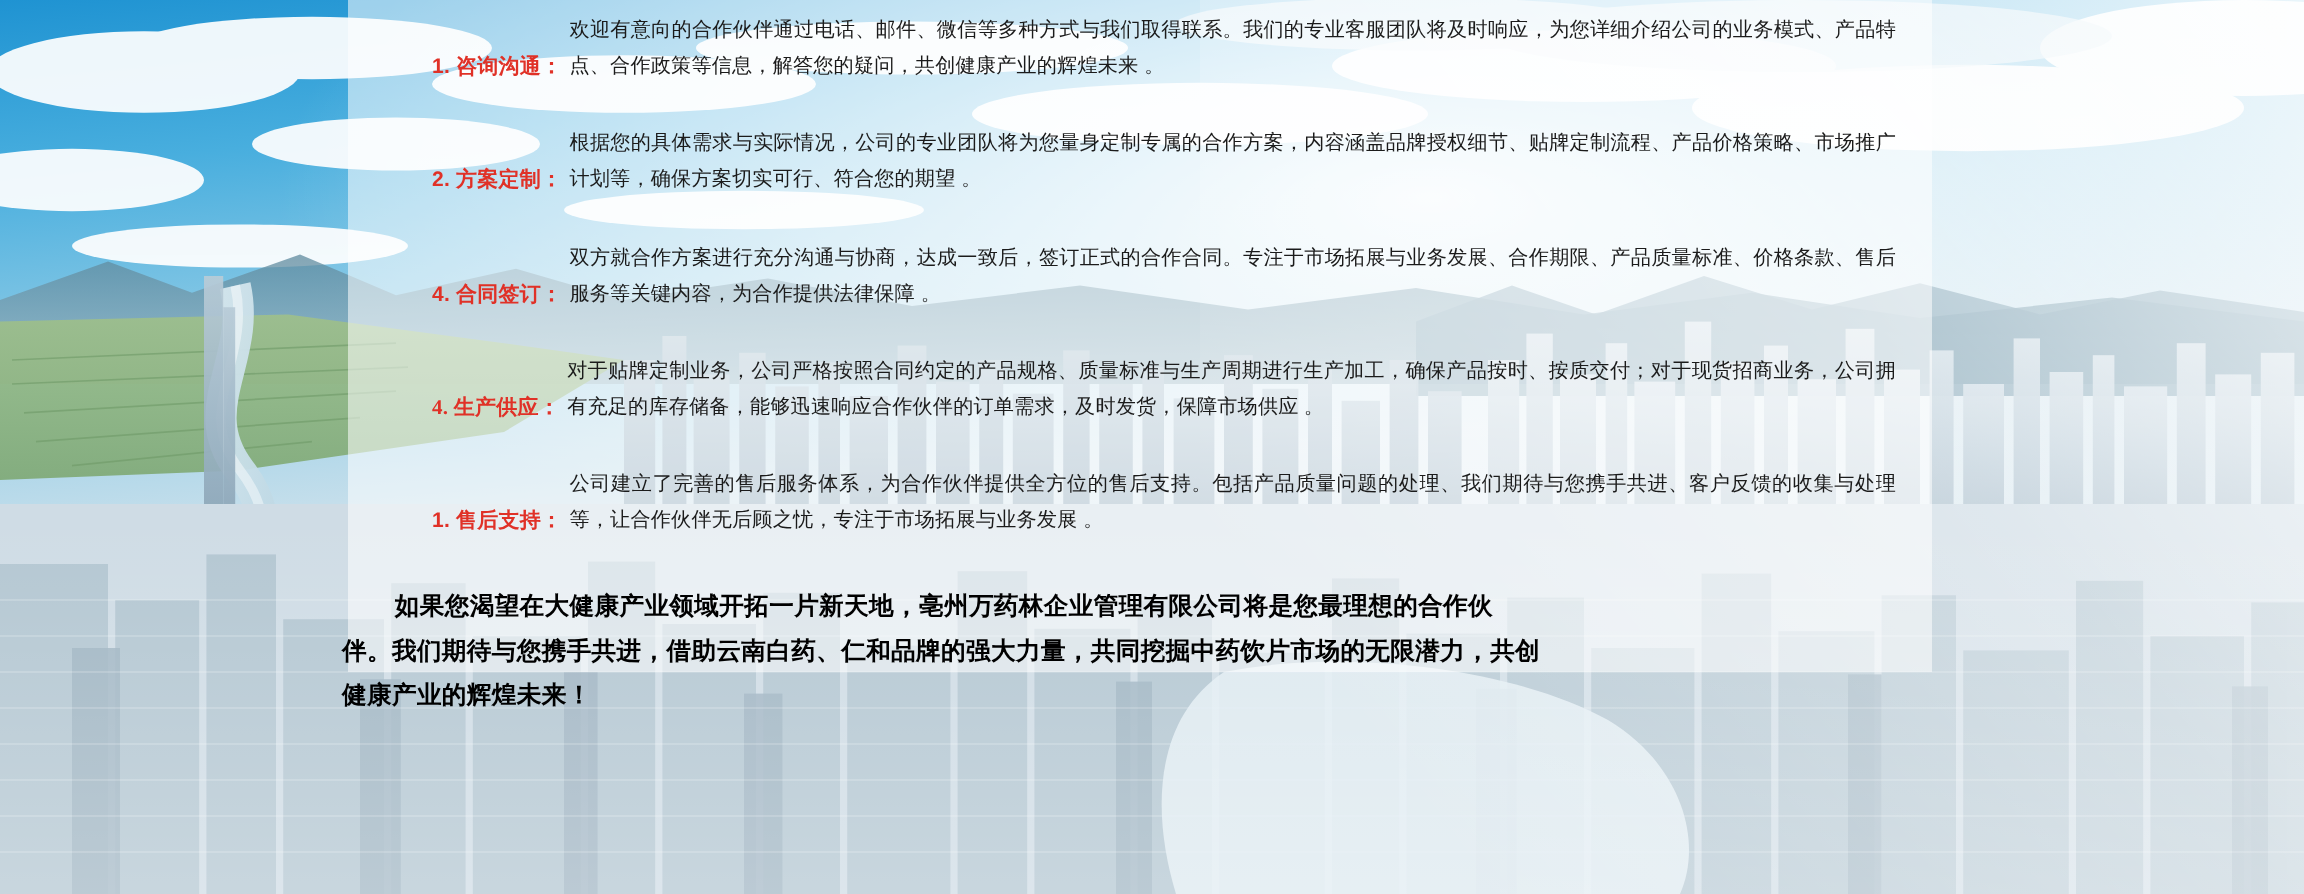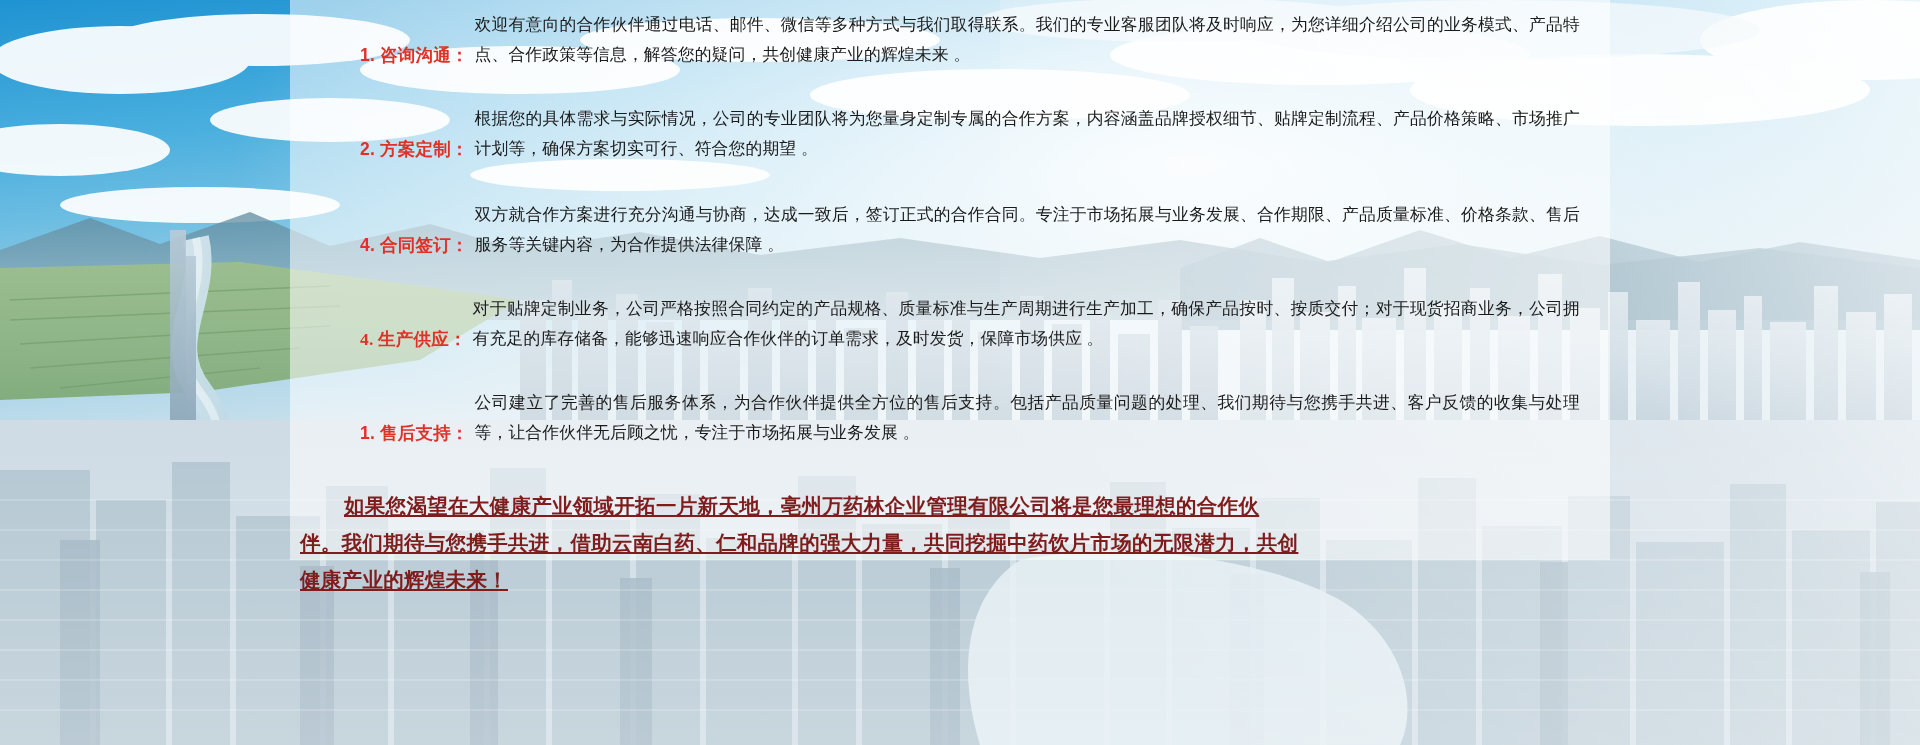--- a/index.html
+++ b/index.html
@@ -60,29 +60,28 @@
     color: #1b1b1b;
     font-size: 16.8px;
     line-height: 30px;
     text-align: justify;
     letter-spacing: 0.15px;
     padding-left: 6px;
   }
 
   .closing {
     position: absolute;
-    left: 300px;
+    left: 285px;
     top: 487px;
     width: 1000px;
-    color: #7f1d1d;
+    color: #000000;
     font-weight: bold;
     font-size: 20.5px;
     line-height: 37px;
     letter-spacing: 0.3px;
-    text-decoration: underline;
   }
   .closing .indent { display: inline-block; width: 44px; }
 </style>
 </head>
 <body>
 
 <svg id="bg" viewBox="0 0 1920 745" preserveAspectRatio="none" xmlns="http://www.w3.org/2000/svg">
   <defs>
     <linearGradient id="sky" x1="0" y1="0" x2="0.25" y2="1">
       <stop offset="0%" stop-color="#1f93d2"></stop>

